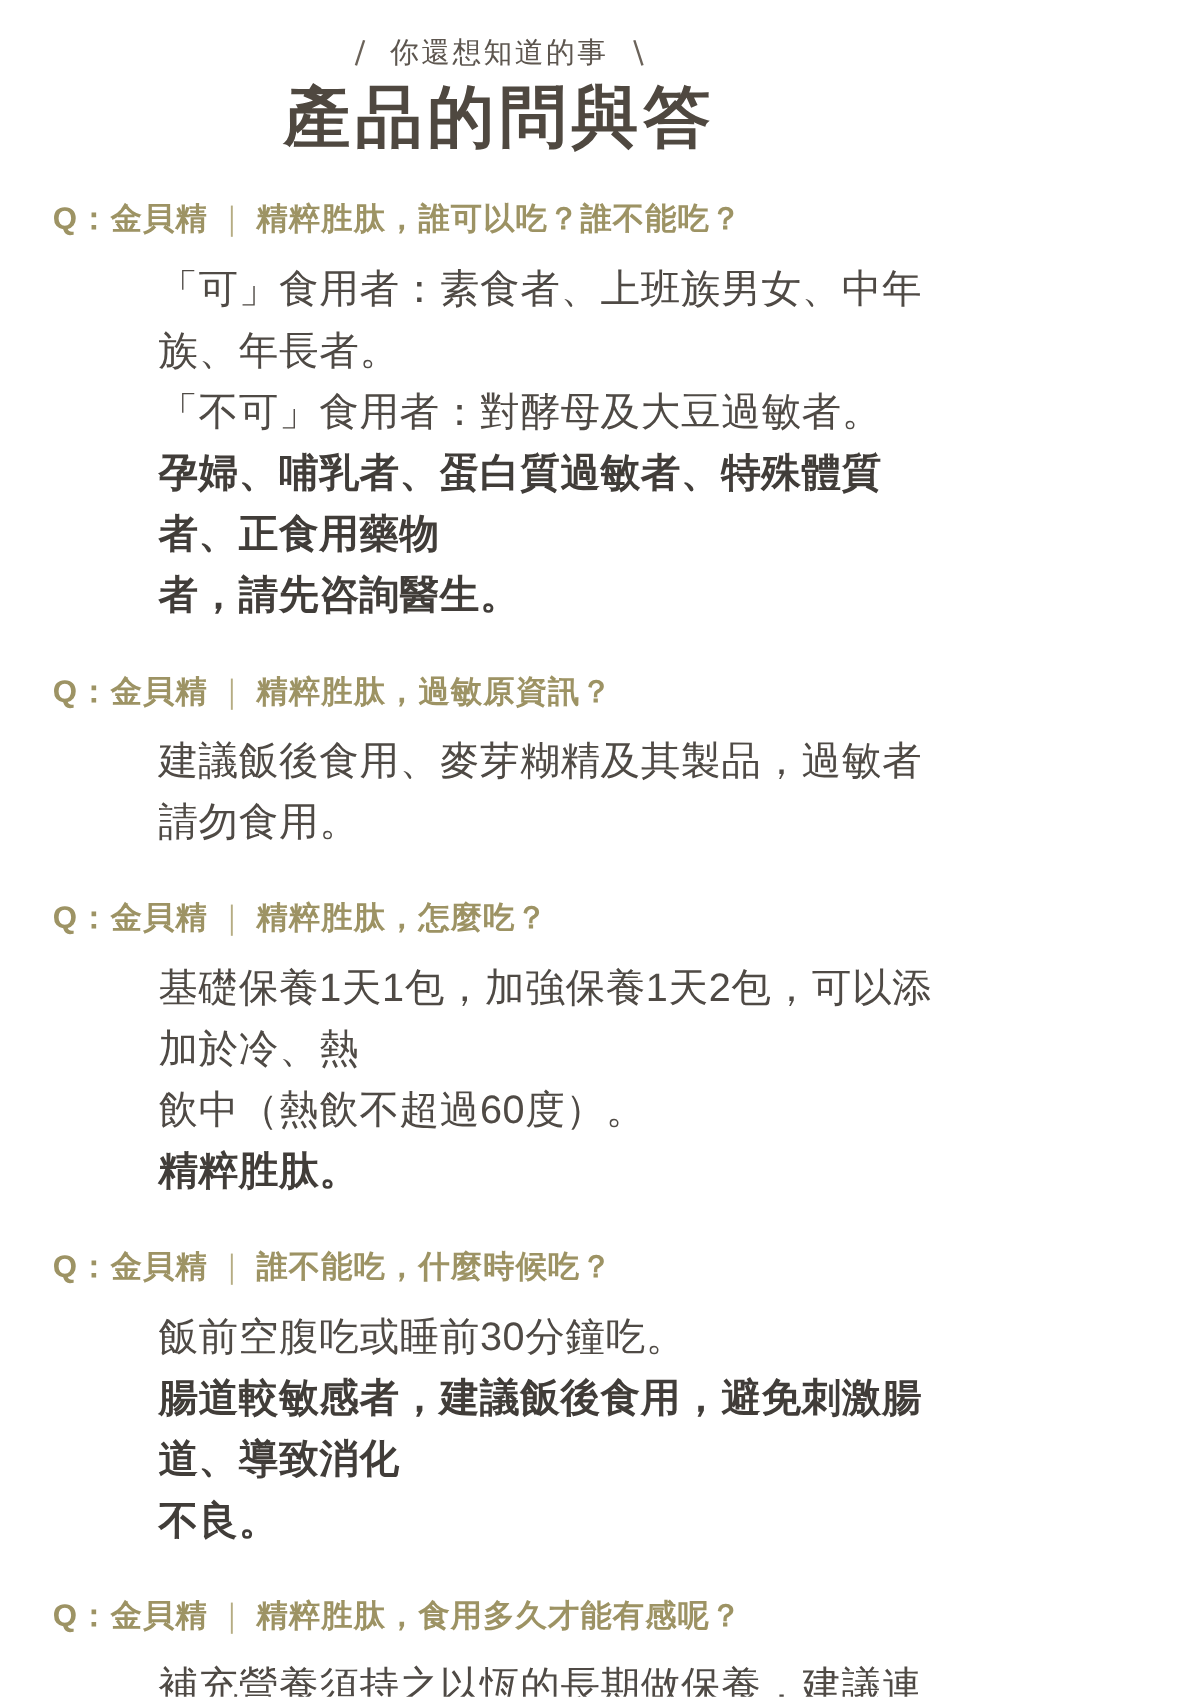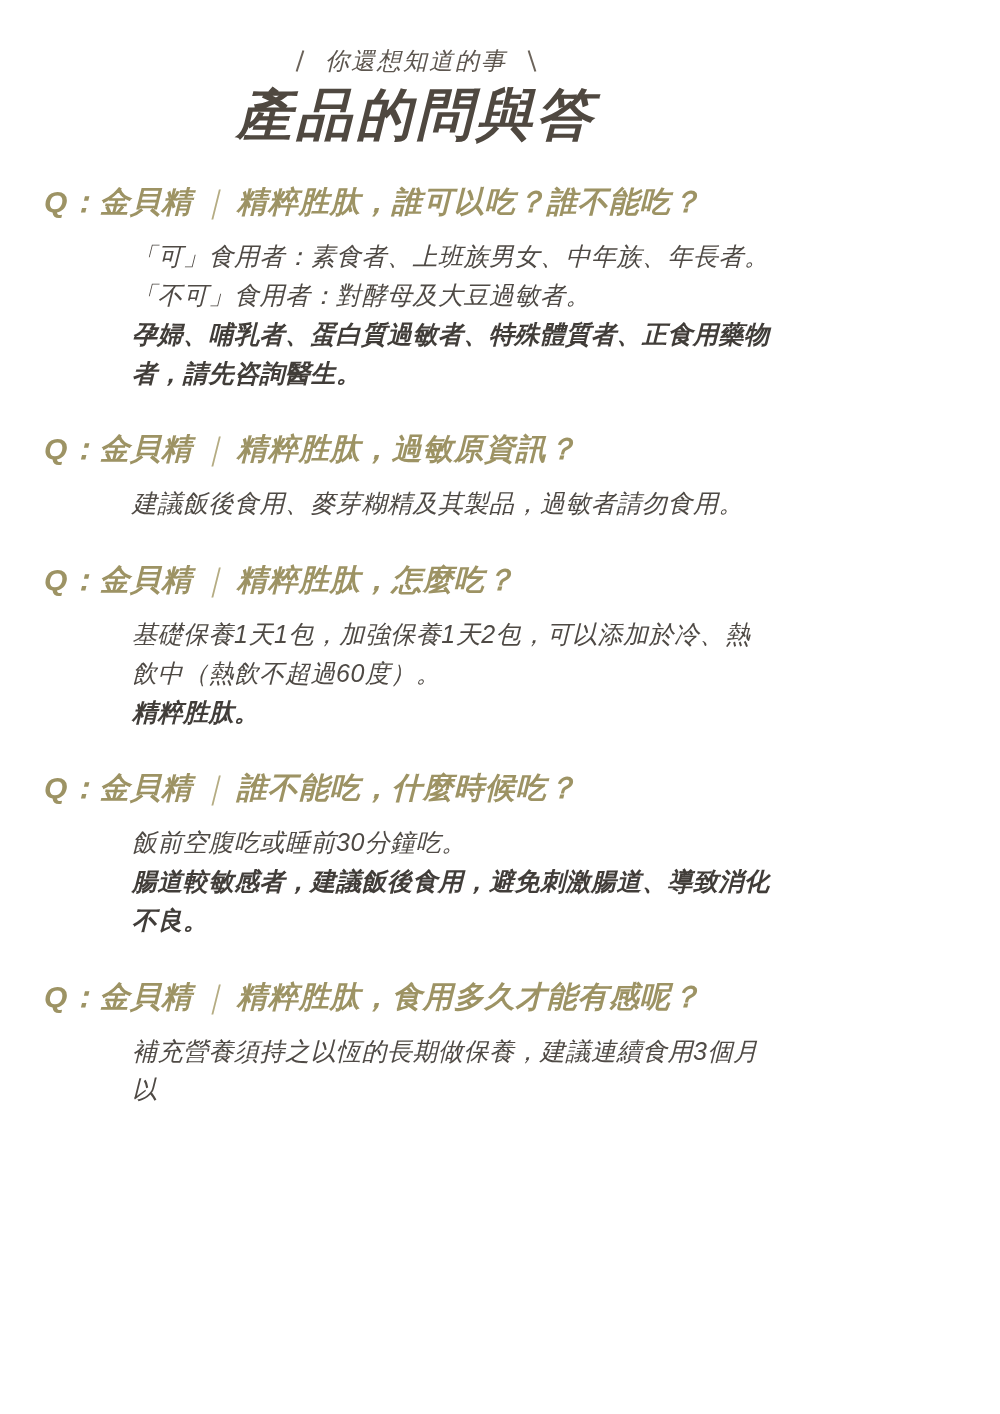--- a/index.html
+++ b/index.html
@@ -11,23 +11,22 @@
     width: 1000px;
     height: 1414px;
     font-family: "Liberation Sans", "DejaVu Sans", sans-serif;
     color: #4a4a4a;
     overflow: hidden;
   }
   .page {
     width: 832px;
     height: 1414px;
     box-sizing: border-box;
-    padding: 45px 44px 0 44px;
+    padding: 28px 44px 0 44px;
     position: relative;
-    font-style: italic;
   }
 
   
   .header {
     text-align: center;
     margin-bottom: 34px;
   }
   .eyebrow {
     display: flex;
     align-items: center;
@@ -66,42 +65,42 @@
   }
 
   
   .qa-list {
     margin-top: 18px;
   }
   .qa-block {
     margin-bottom: 36px;
   }
   .question {
-    font-size: 30px;
+    font-size: 26px;
     font-weight: bold;
     color: #9d9364;
     letter-spacing: 1px;
     line-height: 1.4;
     margin-bottom: 14px;
   }
   .q-mark {
     color: #9d9364;
   }
   .q-sep {
     display: inline-block;
     padding: 0 7px;
     color: #b5ac83;
     font-weight: normal;
   }
   .answer {
     padding-left: 88px;
     padding-right: 10px;
   }
   .ans-line {
-    font-size: 25px;
+    font-size: 33px;
     line-height: 1.55;
     color: #4f4a45;
     letter-spacing: 0.5px;
   }
   .ans-line.bold {
     font-weight: bold;
     color: #413d39;
   }
 </style>
 </head>

